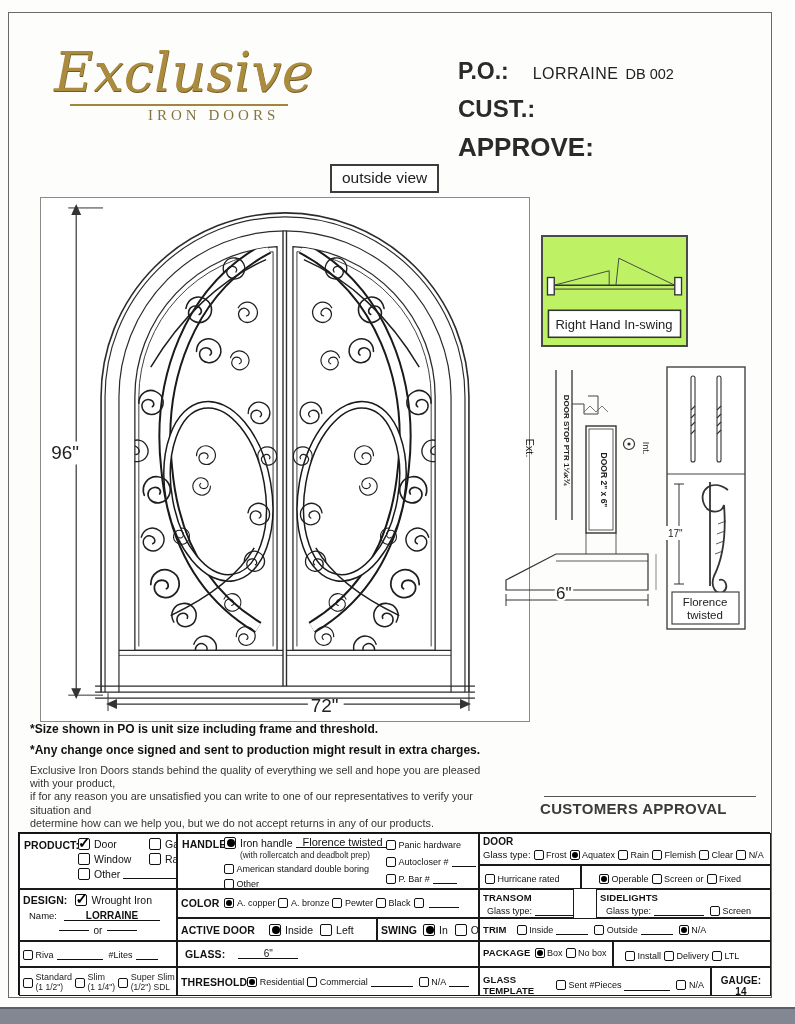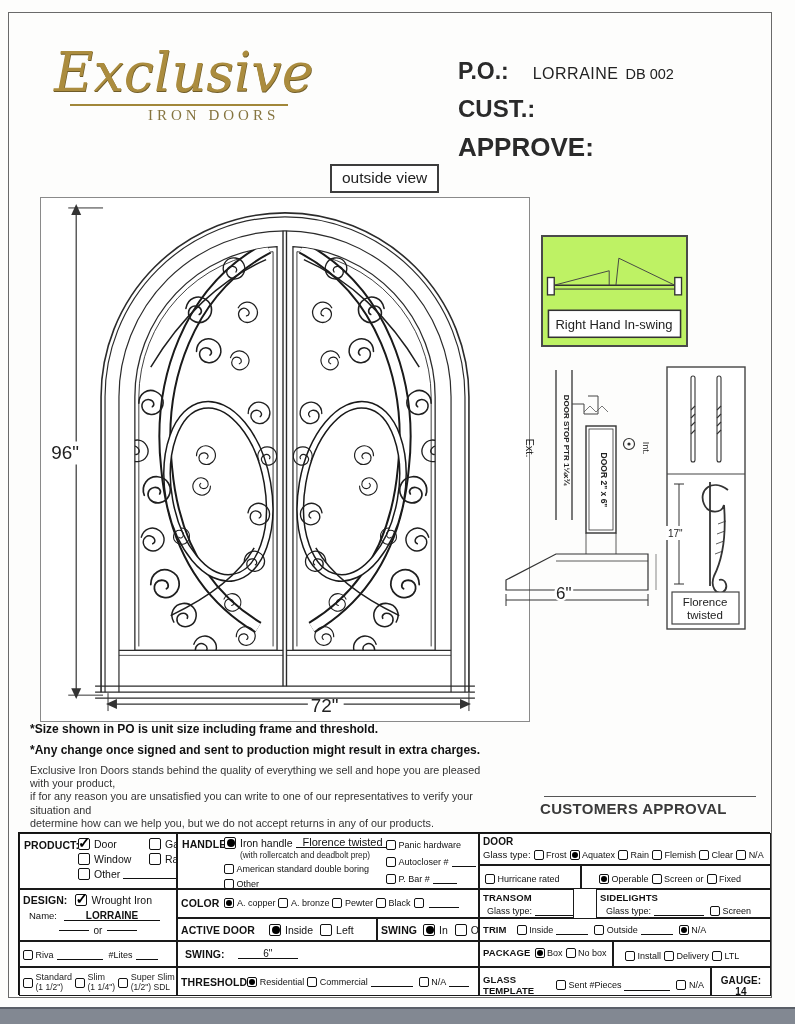--- a/index.html
+++ b/index.html
@@ -432,21 +432,21 @@
           </span>
           <span class="opt">
             <span class="olbl">#Lites</span>
             <span class="oline" style="width: 22px;"></span>
           </span>
         </div>
     </div>
 
     <div class="cell" style="left:158px;top:108px;width:302px;height:26px">
       <div class="optrow" style="margin-top:2px">
-          <span class="slabel" style="margin:0 10px 0 4px">SWING:</span>
+          <span class="slabel" style="margin:0 10px 0 4px">GLASS:</span>
           <span class="oline" style="width:60px;font-size:10px">6"</span>
         </div>
     </div>
 
     <div class="cell dense" style="left:0;top:134px;width:158px;height:29px">
       <div class="optrow" style="margin-top:3px">
           <span class="opt">
             <span class="cb" data-state="empty"></span>
             <span class="olbl2">Standard<span class="osub">(1 1/2")</span></span>
           </span>

